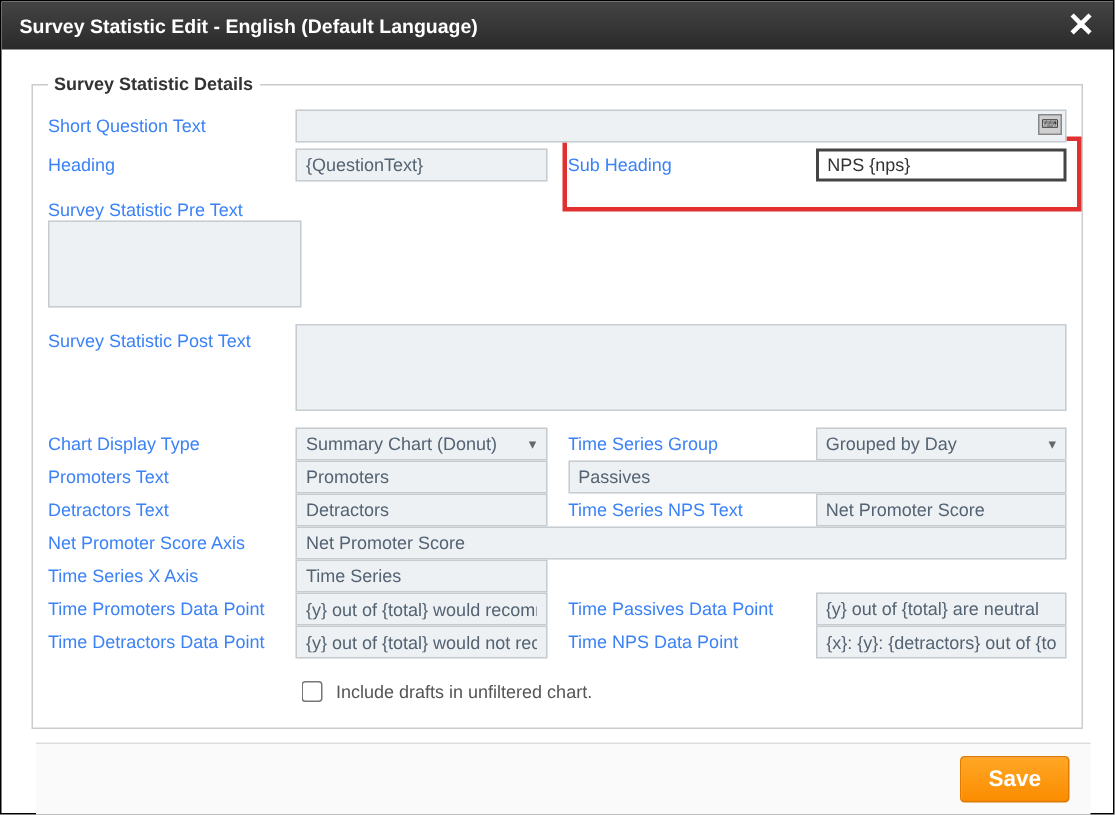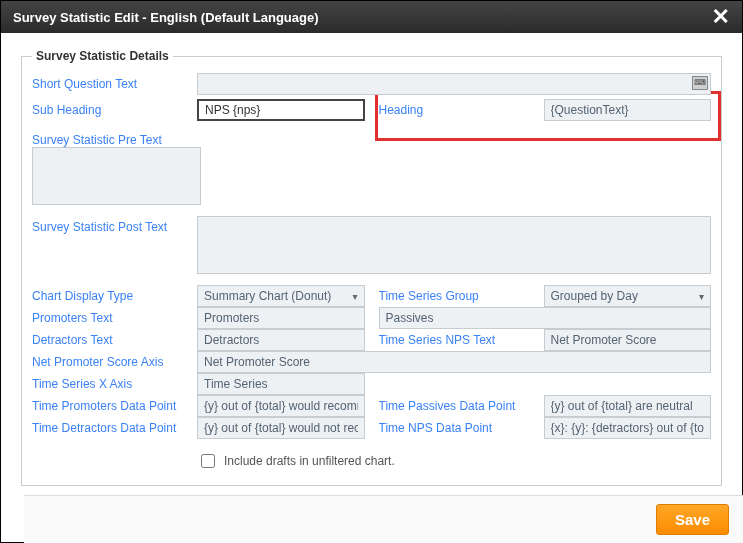--- a/index.html
+++ b/index.html
@@ -141,21 +141,21 @@
     align-items: center;
     gap: 6px;
     margin-top: 12px;
     margin-left: 165px;
   }
   .check-row input { width: 14px; height: 14px; }
   .footer {
     position: absolute;
     bottom: 0;
     left: 0;
-    right: 0;
+    right: 16px;
     height: 48px;
     border-top: 1px solid #ddd;
     background: #fafafa;
     display: flex;
     align-items: center;
     justify-content: flex-end;
     padding: 0 14px;
     margin-left: 24px;
   }
   .save-btn {
@@ -188,29 +188,29 @@
     <div class="row">
       <div class="label">Short Question Text</div>
       <div class="field short-q-wrap">
         <input type="text" class="txt" value="" style="">
         <div class="kbd-icon">⌨</div>
       </div>
     </div>
 
     <div class="two-col" style="margin-top:2px;">
       <div class="col">
+        <div class="label">Heading</div>
+        <div class="field" style="max-width:176px;">
+          <input type="text" class="txt" value="{QuestionText}" style="">
+        </div>
+      </div>
+      <div class="col">
         <div class="label">Sub Heading</div>
         <div class="field">
           <input type="text" class="sub-input" value="NPS {nps}" style="">
-        </div>
-      </div>
-      <div class="col">
-        <div class="label">Heading</div>
-        <div class="field" style="max-width:176px;">
-          <input type="text" class="txt" value="{QuestionText}" style="">
         </div>
       </div>
     </div>
 
     <div class="gap-v"></div>
 
     <div class="row" style="align-items:flex-start;flex-direction:column;">
       <div class="label" style="padding-top:4px;">Survey Statistic Pre Text</div>
       <div class="field">
         <textarea class="ta" style=""></textarea>

